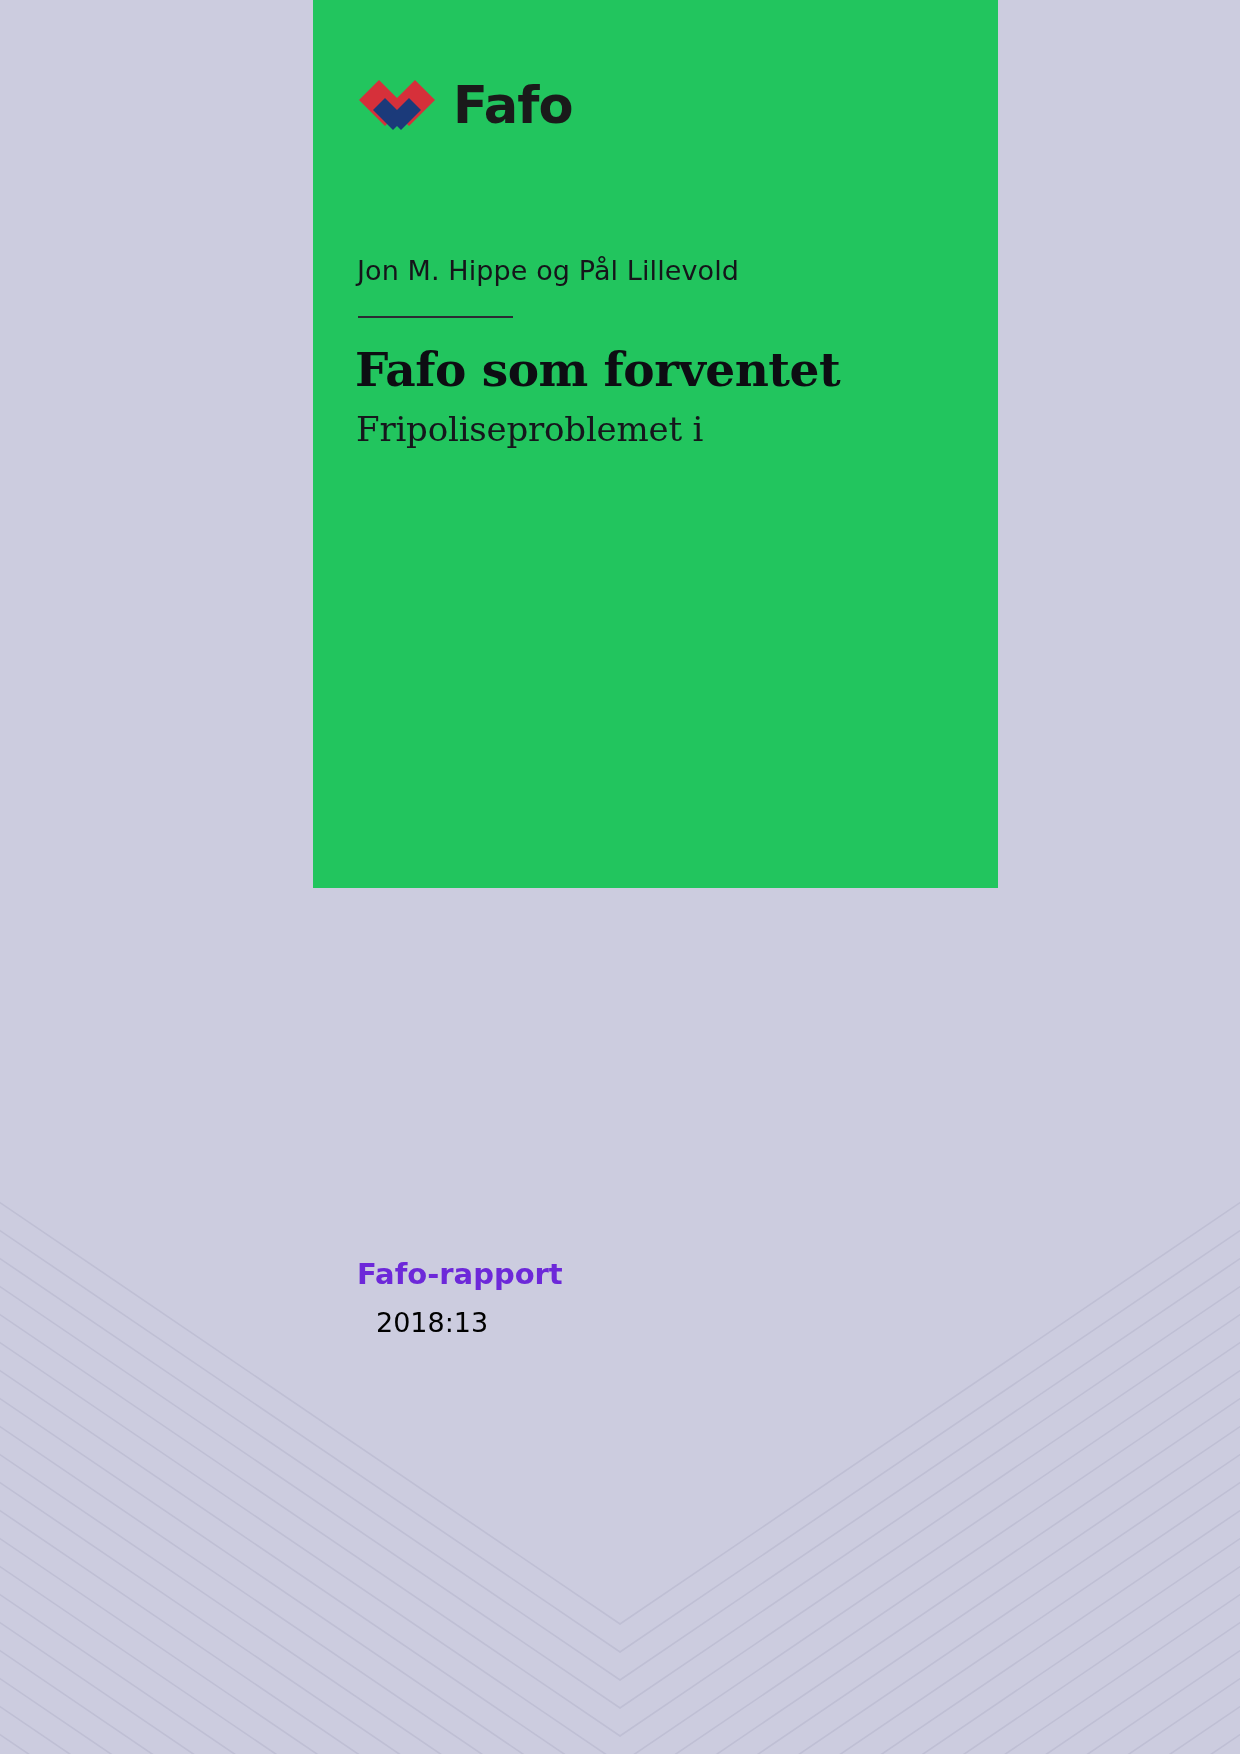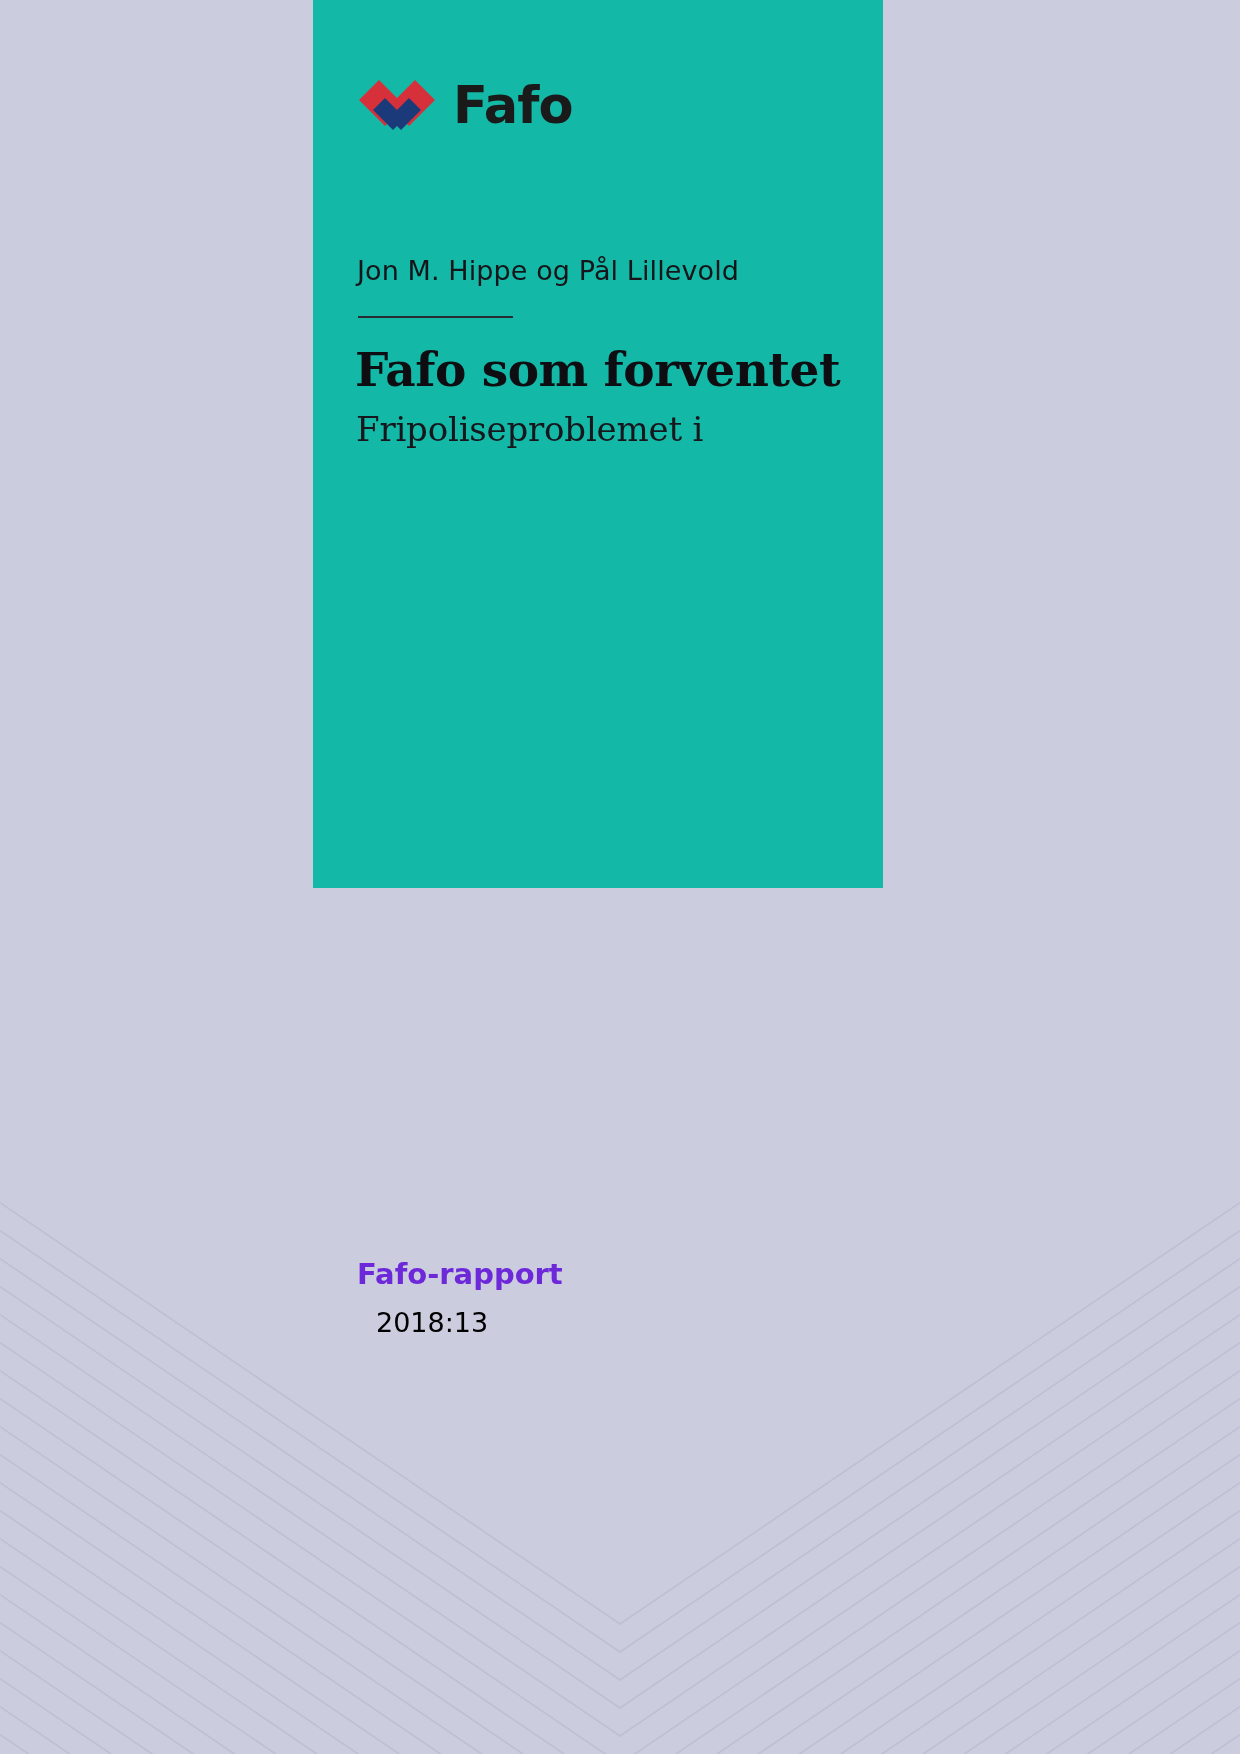--- a/index.html
+++ b/index.html
@@ -25,23 +25,23 @@
     overflow: hidden;
     pointer-events: none;
   }
   .chevrons svg { display: block; }
 
   
   .cover-panel {
     position: absolute;
     left: 313px;
     top: 0;
-    width: 570px;
+    width: 685px;
     height: 888px;
-    background: #14b8a6;
+    background: #22c55e;
   }
 
   
   .logo-wrap {
     position: absolute;
     left: 44px;
     top: 78px;
     display: flex;
     align-items: center;
   }

